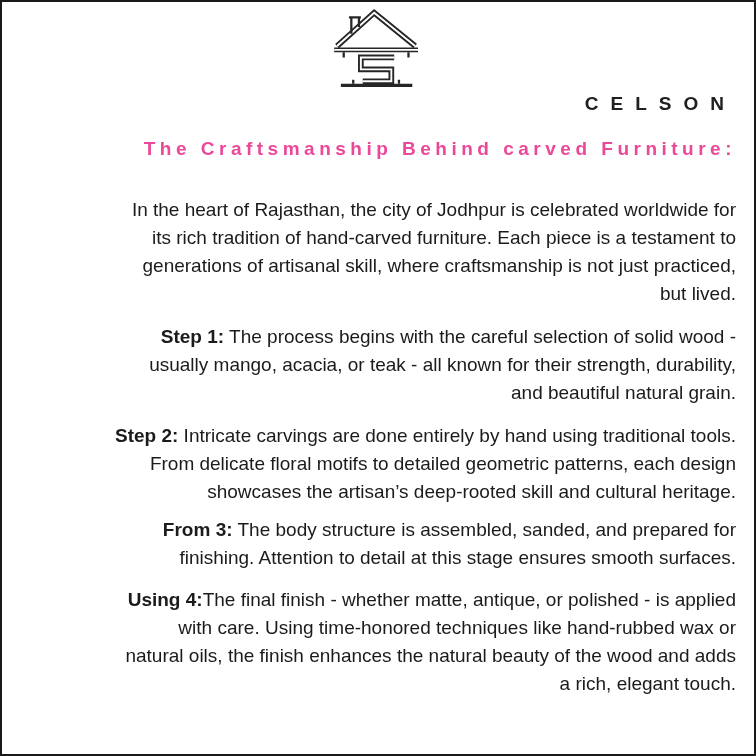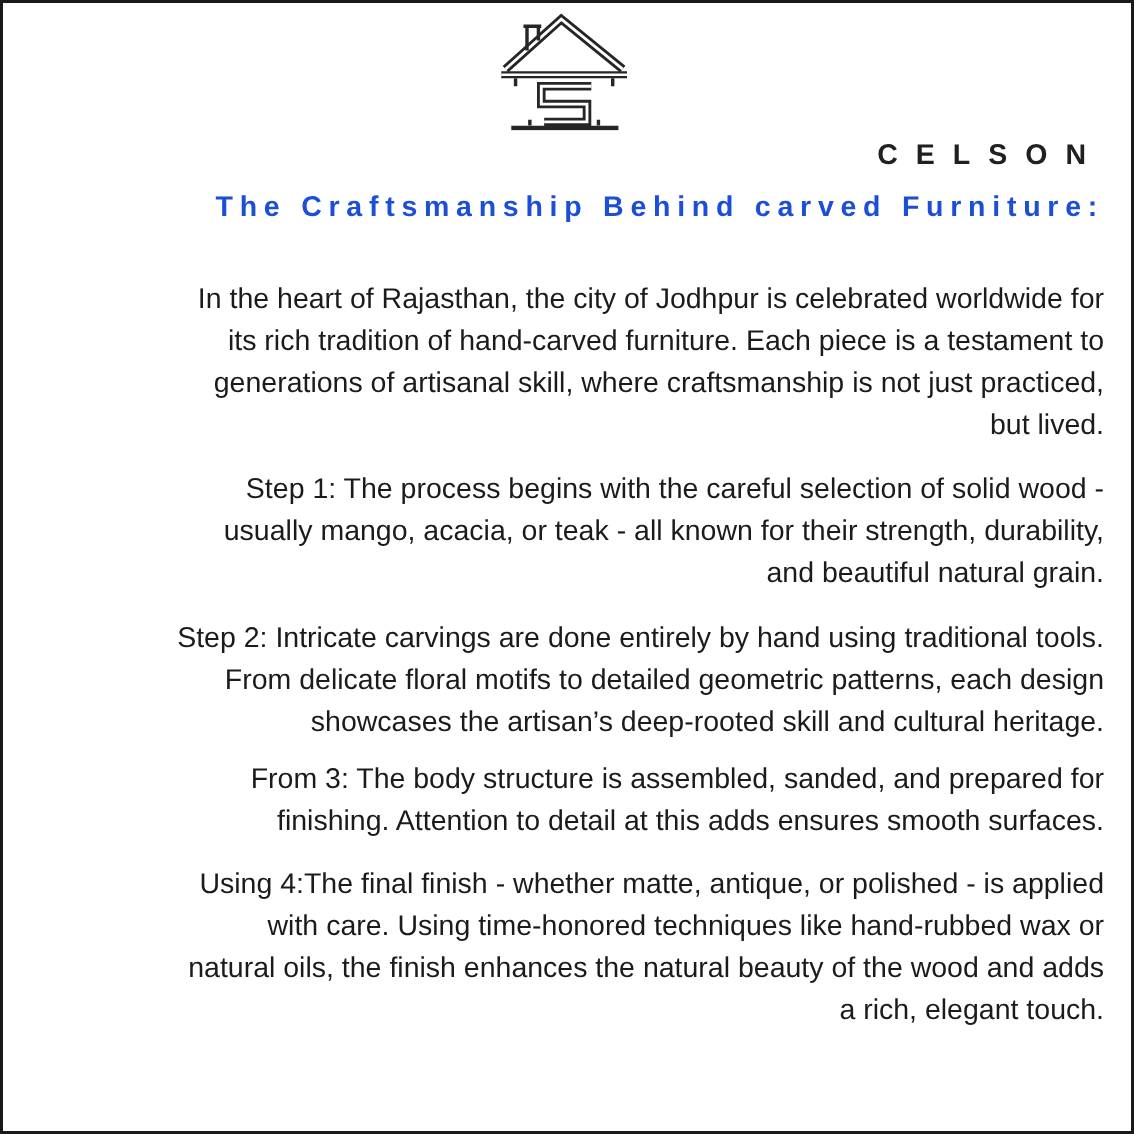--- a/index.html
+++ b/index.html
@@ -11,26 +11,26 @@
     padding:5px 18px 0 18px;
   }
   .logo-wrap{height:82px;}
   .logo-wrap svg{display:block;margin:0 auto;}
   .brand{
     font-size:19px;font-weight:700;letter-spacing:12px;padding-left:12px;
     line-height:22px;margin-top:4px;color:#202020;
   }
   .heading{
     font-size:19px;font-weight:700;letter-spacing:4.5px;padding-left:4px;
-    line-height:26px;margin:11px 0 0 0;color:#1d4ed8;
+    line-height:26px;margin:21px 0 0 0;color:#ec4899;
   }
   .para{
     margin:0;font-size:19px;line-height:28px;white-space:pre-line;color:#1b1b1b;
   }
-  .para strong{font-weight:400;}
+  .para strong{font-weight:700;}
   .intro{margin-top:34px;}
   .step{margin-top:15px;}
   .step-3{margin-top:10px;}
   .step-4{margin-top:14px;}
   .closing{margin-top:0;}
 </style>
 </head>
 <body>
 
 <div class="page">
@@ -70,21 +70,21 @@
 
   <p class="para step step-1"><strong>Step 1:</strong><span> The process begins with the careful selection of solid wood -
 usually mango, acacia, or teak - all known for their strength, durability,
 and beautiful natural grain.</span></p>
 
   <p class="para step step-2"><strong>Step 2:</strong><span> Intricate carvings are done entirely by hand using traditional tools.
 From delicate floral motifs to detailed geometric patterns, each design
 showcases the artisan’s deep-rooted skill and cultural heritage.</span></p>
 
   <p class="para step step-3"><strong>From 3:</strong><span> The body structure is assembled, sanded, and prepared for
-finishing. Attention to detail at this adds ensures smooth surfaces.</span></p>
+finishing. Attention to detail at this stage ensures smooth surfaces.</span></p>
 
   <p class="para step step-4"><strong>Using 4:</strong><span>The final finish - whether matte, antique, or polished - is applied
 with care. Using time-honored techniques like hand-rubbed wax or
 natural oils, the finish enhances the natural beauty of the wood and adds
 a rich, elegant touch.</span></p>
 
 
 </div>
 
 </body></html>

